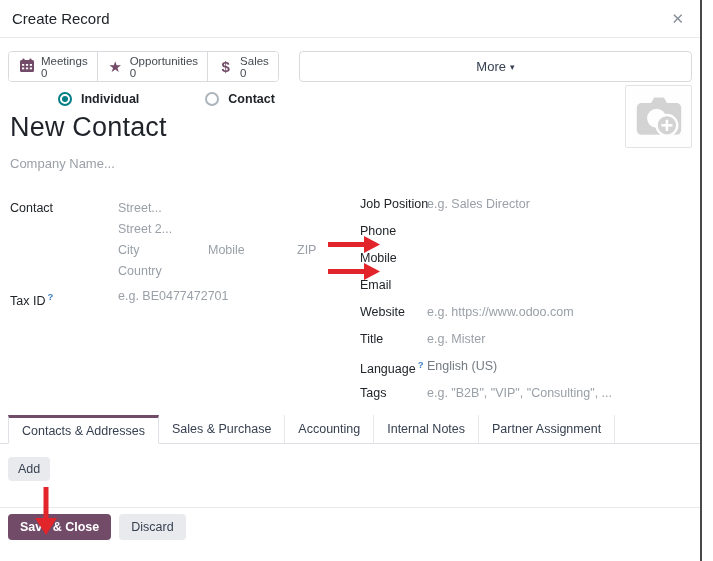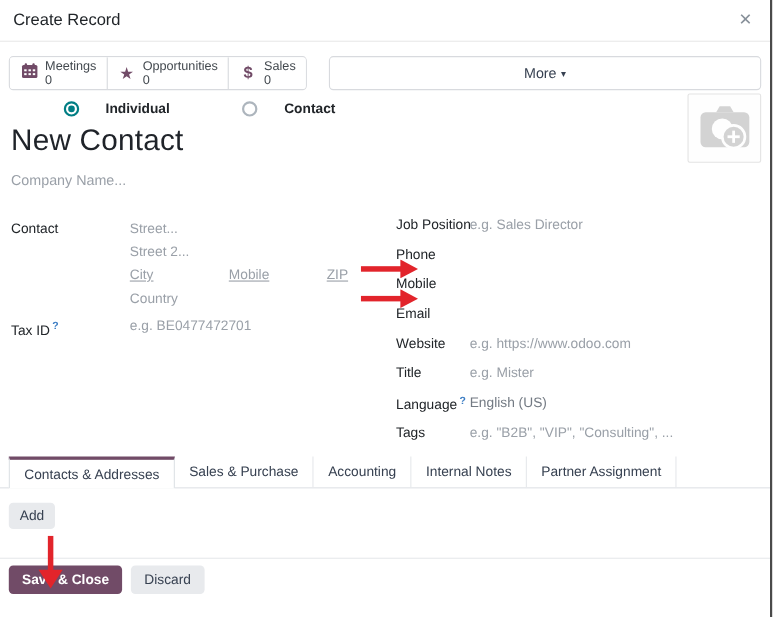--- a/index.html
+++ b/index.html
@@ -25,36 +25,36 @@
   .stat-text { display:flex; flex-direction:column; line-height: 12px; }
   .stat-label { font-size: 11.5px; color:#43494f; }
   .stat-count { font-size: 11.5px; color:#43494f; }
   .more-box {
     flex:1; border: 1px solid #d8dade; border-radius: 4px; display:flex;
     align-items:center; justify-content:center; font-size: 13px; color:#374151; cursor:pointer; gap:4px;
   }
   .caret { font-size: 9px; color:#374151; }
   
   .radio-row { display:flex; align-items:center; gap: 18px; margin: 10px 0 0 10px; }
-  .radio-opt { display:flex; align-items:center; gap:24px; cursor:pointer;padding-left:48px; }
+  .radio-opt { display:flex; align-items:center; gap:9px; cursor:pointer;padding-left:48px; }
   .radio-circ { width:14px; height:14px; border-radius:50%; border:2px solid #adb5bd; background:#fff; position:relative; flex:0 0 auto;}
   .radio-circ.checked { border-color:#017E84; }
   .radio-circ.checked::after { content:""; position:absolute; left:2px; top:2px; width:6px; height:6px; border-radius:50%; background:#017E84; }
   .radio-label { font-size: 12.5px; font-weight: 700; color:#212529; }
   
   .contact-name { font-size: 27px; font-weight: 400; color:#1f2329; margin: 6px 0 0 10px; letter-spacing: 0.2px; }
   .company-name { font-size: 13px; color:#9aa0a8; margin: 13px 0 0 10px; }
   
   .form-area { display:flex; margin: 24px 10px 0 10px; }
   .form-left { width: 350px; padding-top: 3px; }
   .lrow { display:flex; line-height: 21px; font-size: 12.5px; }
   .lrow.taxrow { margin-top: 4px; }
   .llabel { width: 108px; color:#212529; font-weight: 500; flex: 0 0 auto; }
   .lvalue { color:#9aa0a8; }
-  .csz { display:flex;text-decoration:underline; }
+  .csz { display:flex; }
   .csz .city { width: 90px; }
   .csz .state { width: 89px; }
   .help-sup { color:#3b7dc4; font-size: 9.5px; vertical-align: super; margin-left: 2px; font-weight:600; }
   .form-right { flex:1; padding-top: 2px; }
   .rrow { display:flex; height: 27px; align-items:flex-start; font-size: 12.5px; }
   .rlabel { width: 67px; color:#212529; font-weight: 500; white-space: nowrap; flex: 0 0 auto; }
   .rvalue { color:#9aa0a8; }
   .rvalue.realval { color:#737a83; }
   
   .avatar-box {

